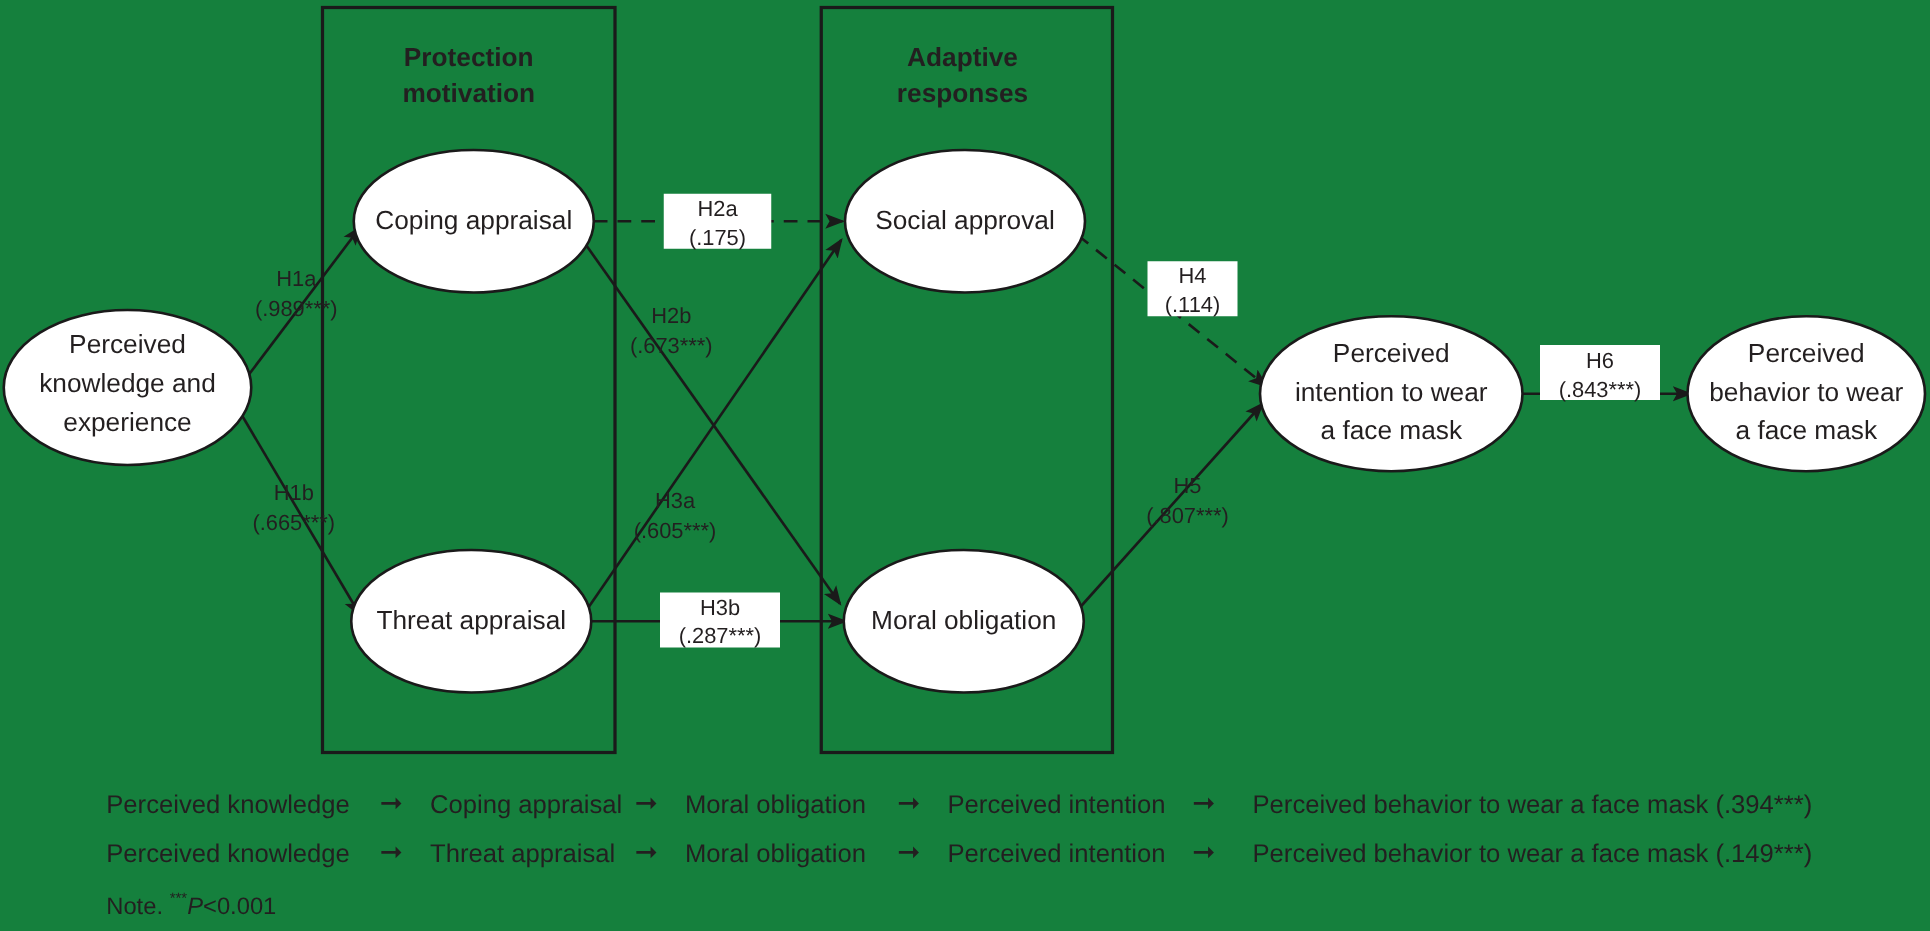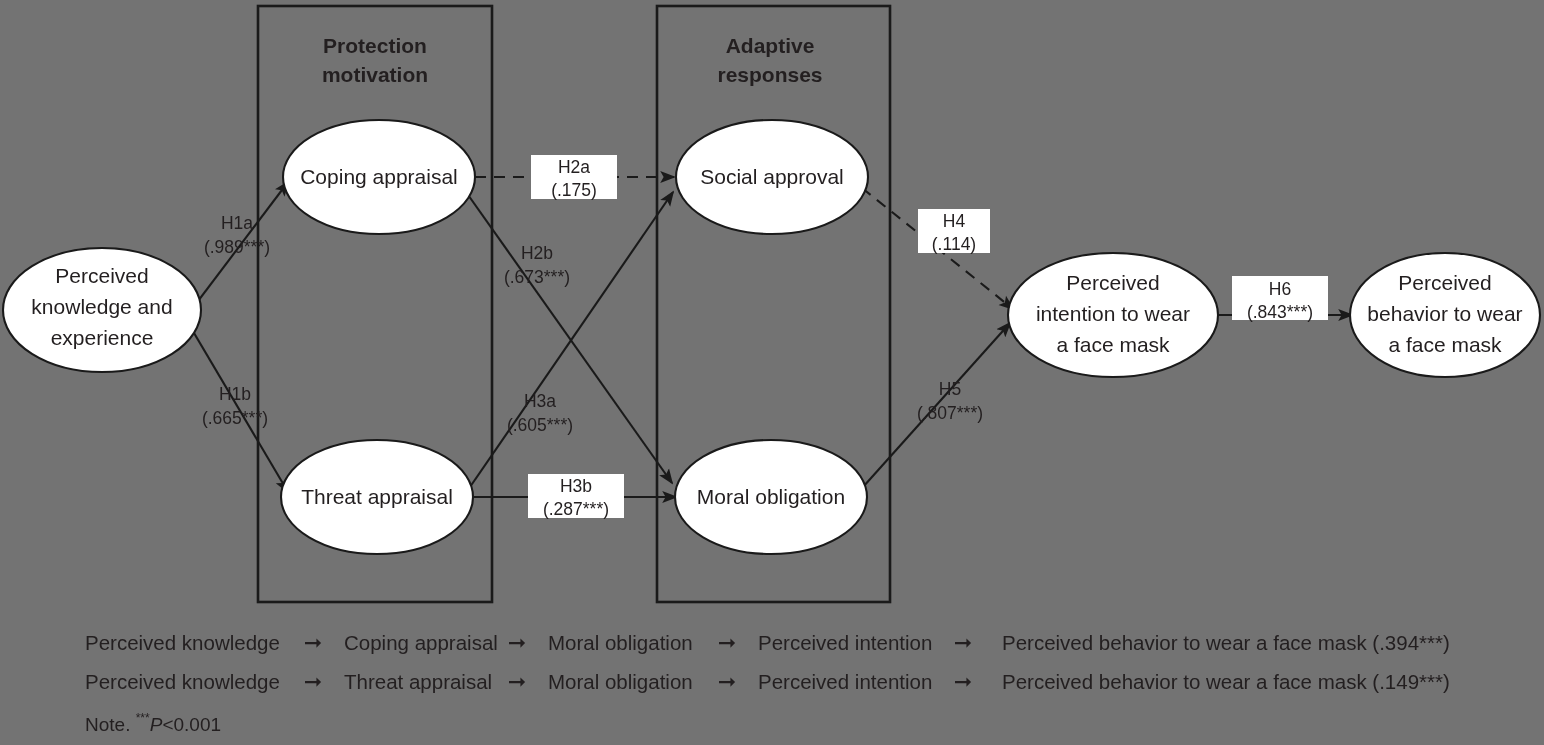--- a/index.html
+++ b/index.html
@@ -8,21 +8,21 @@
     padding: 0;
     background: #ffffff;
   }
   body {
     font-family: "Liberation Sans", "DejaVu Sans", sans-serif;
   }
   #figure {
     position: relative;
     width: 1544px;
     height: 745px;
-    background: #737373;
+    background: #15803d;
     overflow: hidden;
   }
   #sem-svg {
     position: absolute;
     left: 0;
     top: 0;
     width: 1544px;
     height: 745px;
   }
   .node-ellipse {

